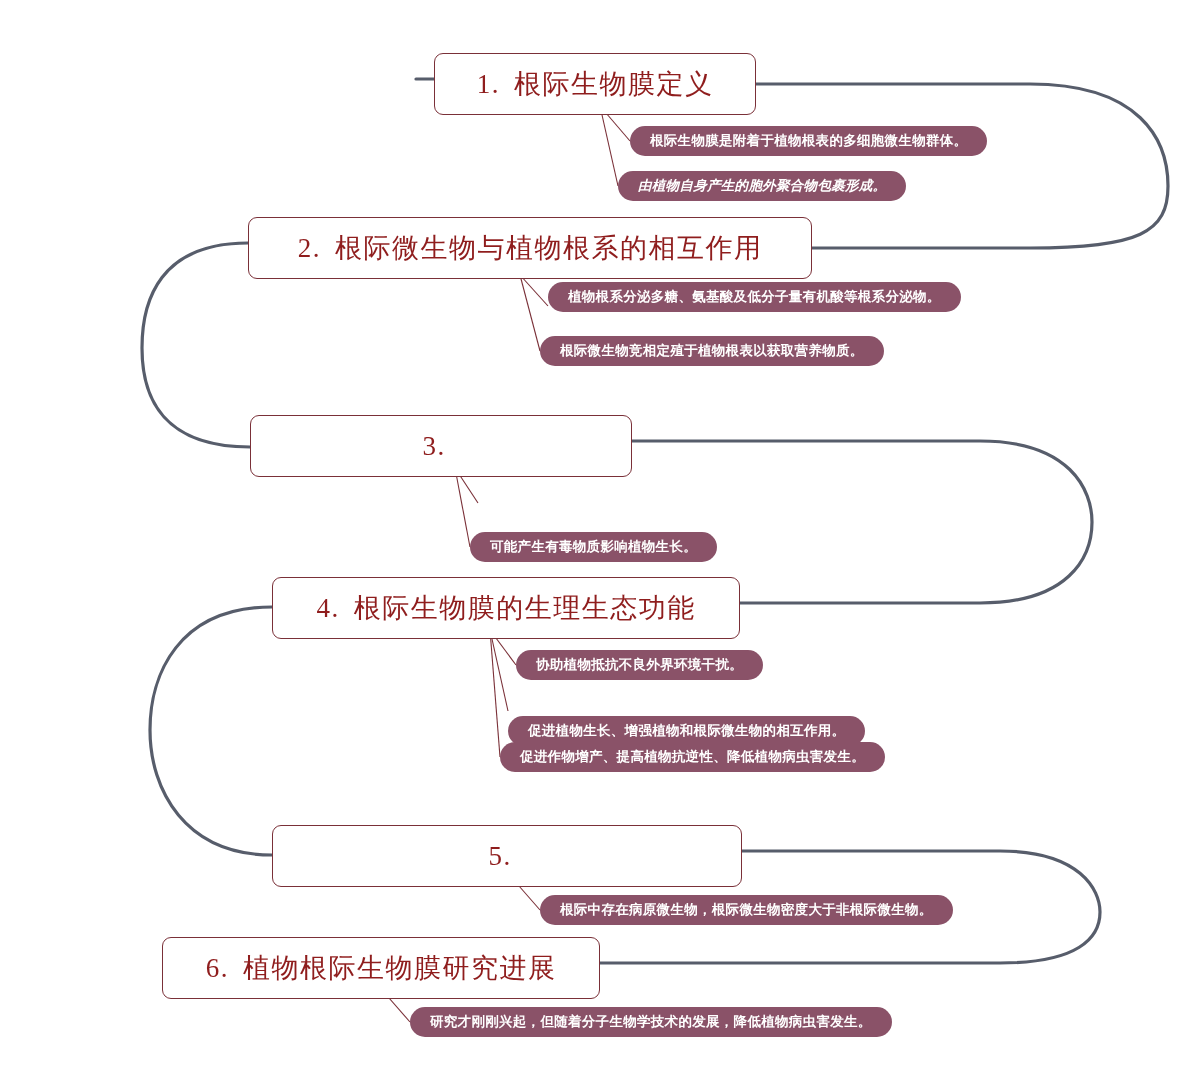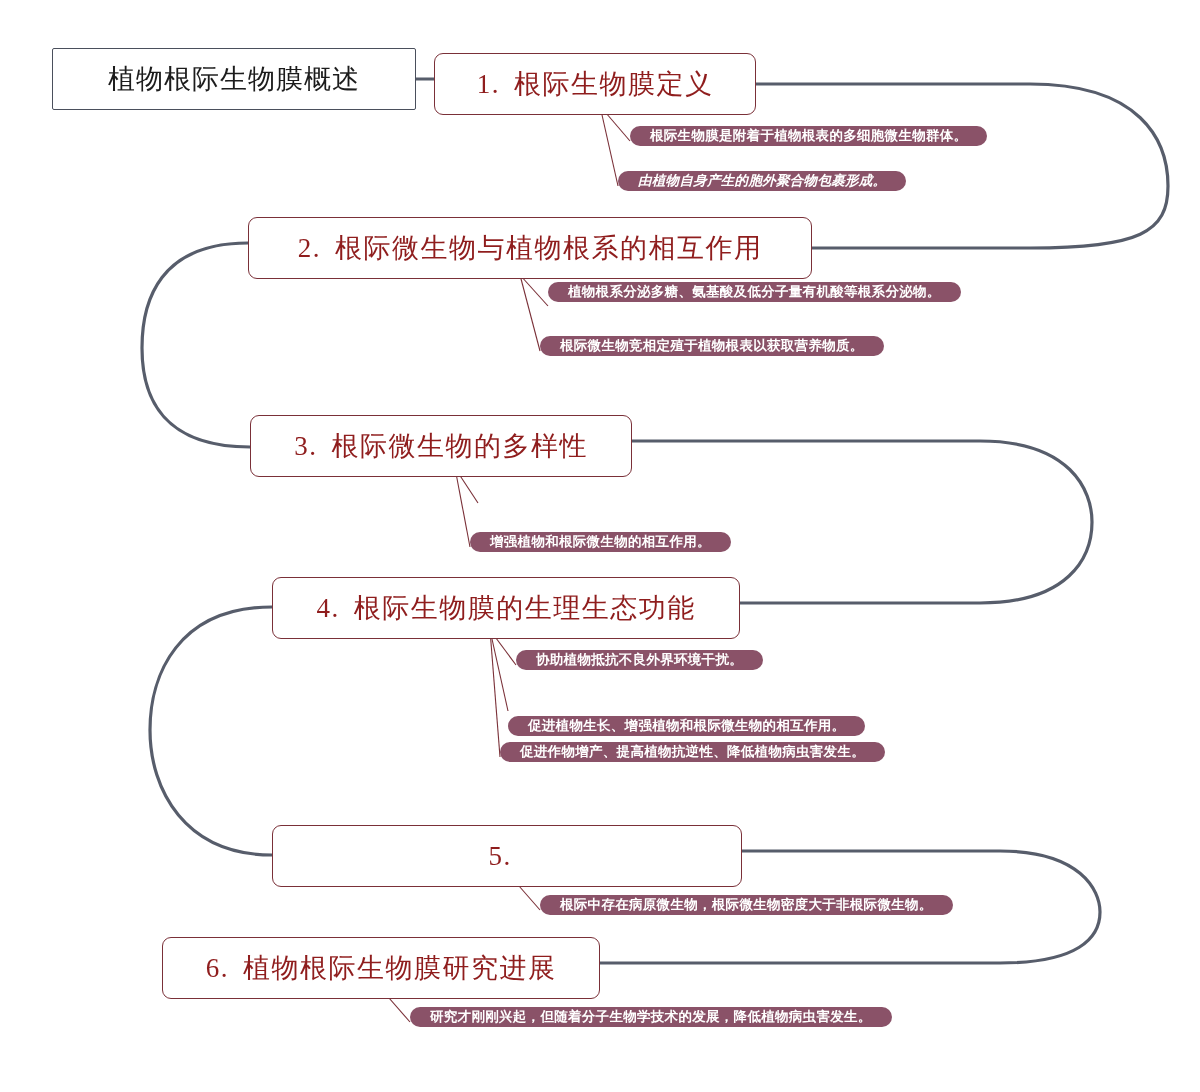--- a/index.html
+++ b/index.html
@@ -58,21 +58,21 @@
     color: #ffffff;
     border-radius: 999px;
     display: flex;
     align-items: center;
     white-space: nowrap;
     font-family: "DejaVu Sans", "Liberation Sans", sans-serif;
     font-weight: bold;
     font-size: 13.5px;
     letter-spacing: 0.3px;
     padding: 0 20px;
-    height: 20px;
+    height: 30px;
   }
 </style>
 </head>
 <body>
 
 <div id="canvas">
 
   <svg id="wires" viewBox="0 0 1200 1092" xmlns="http://www.w3.org/2000/svg">
     <g fill="none" stroke="#575d6b" stroke-width="3.2" stroke-linecap="round">
 
@@ -108,23 +108,20 @@
       <path d="M 490 630 L 516 665"></path>
       <path d="M 490 630 L 508 711"></path>
       <path d="M 490 630 L 500 757"></path>
 
       <path d="M 512 878 L 540 910"></path>
 
       <path d="M 382 990 L 410 1022"></path>
     </g>
   </svg>
 
-  <div class="node node-root" style="left:52px; top:48px; width:364px; height:62px;">
-    <span>植物根际生物膜概述</span>
-  </div>
 
   <div class="node node-branch" style="left:434px; top:53px; width:322px; height:62px;">
     <span class="num">1.</span>
     <span>根际生物膜定义</span>
   </div>
   <div class="pill" style="left:630px; top:126px;">
     <span>根际生物膜是附着于植物根表的多细胞微生物群体。</span>
   </div>
   <div class="pill" style="left:618px; top:171px;font-style:italic;">
     <span>由植物自身产生的胞外聚合物包裹形成。</span>
@@ -136,24 +133,23 @@
   </div>
   <div class="pill" style="left:548px; top:282px;">
     <span>植物根系分泌多糖、氨基酸及低分子量有机酸等根系分泌物。</span>
   </div>
   <div class="pill" style="left:540px; top:336px;">
     <span>根际微生物竞相定殖于植物根表以获取营养物质。</span>
   </div>
 
   <div class="node node-branch" style="left:250px; top:415px; width:382px; height:62px;">
     <span class="num">3.</span>
-    <span>根际微生物的多样性</span>
   </div>
   <div class="pill" style="left:470px; top:532px;">
-    <span>增强植物和根际微生物的相互作用。</span>
+    <span>可能产生有毒物质影响植物生长。</span>
   </div>
 
   <div class="node node-branch" style="left:272px; top:577px; width:468px; height:62px;">
     <span class="num">4.</span>
     <span>根际生物膜的生理生态功能</span>
   </div>
   <div class="pill" style="left:516px; top:650px;">
     <span>协助植物抵抗不良外界环境干扰。</span>
   </div>
   <div class="pill" style="left:508px; top:716px;align-items:center;">

